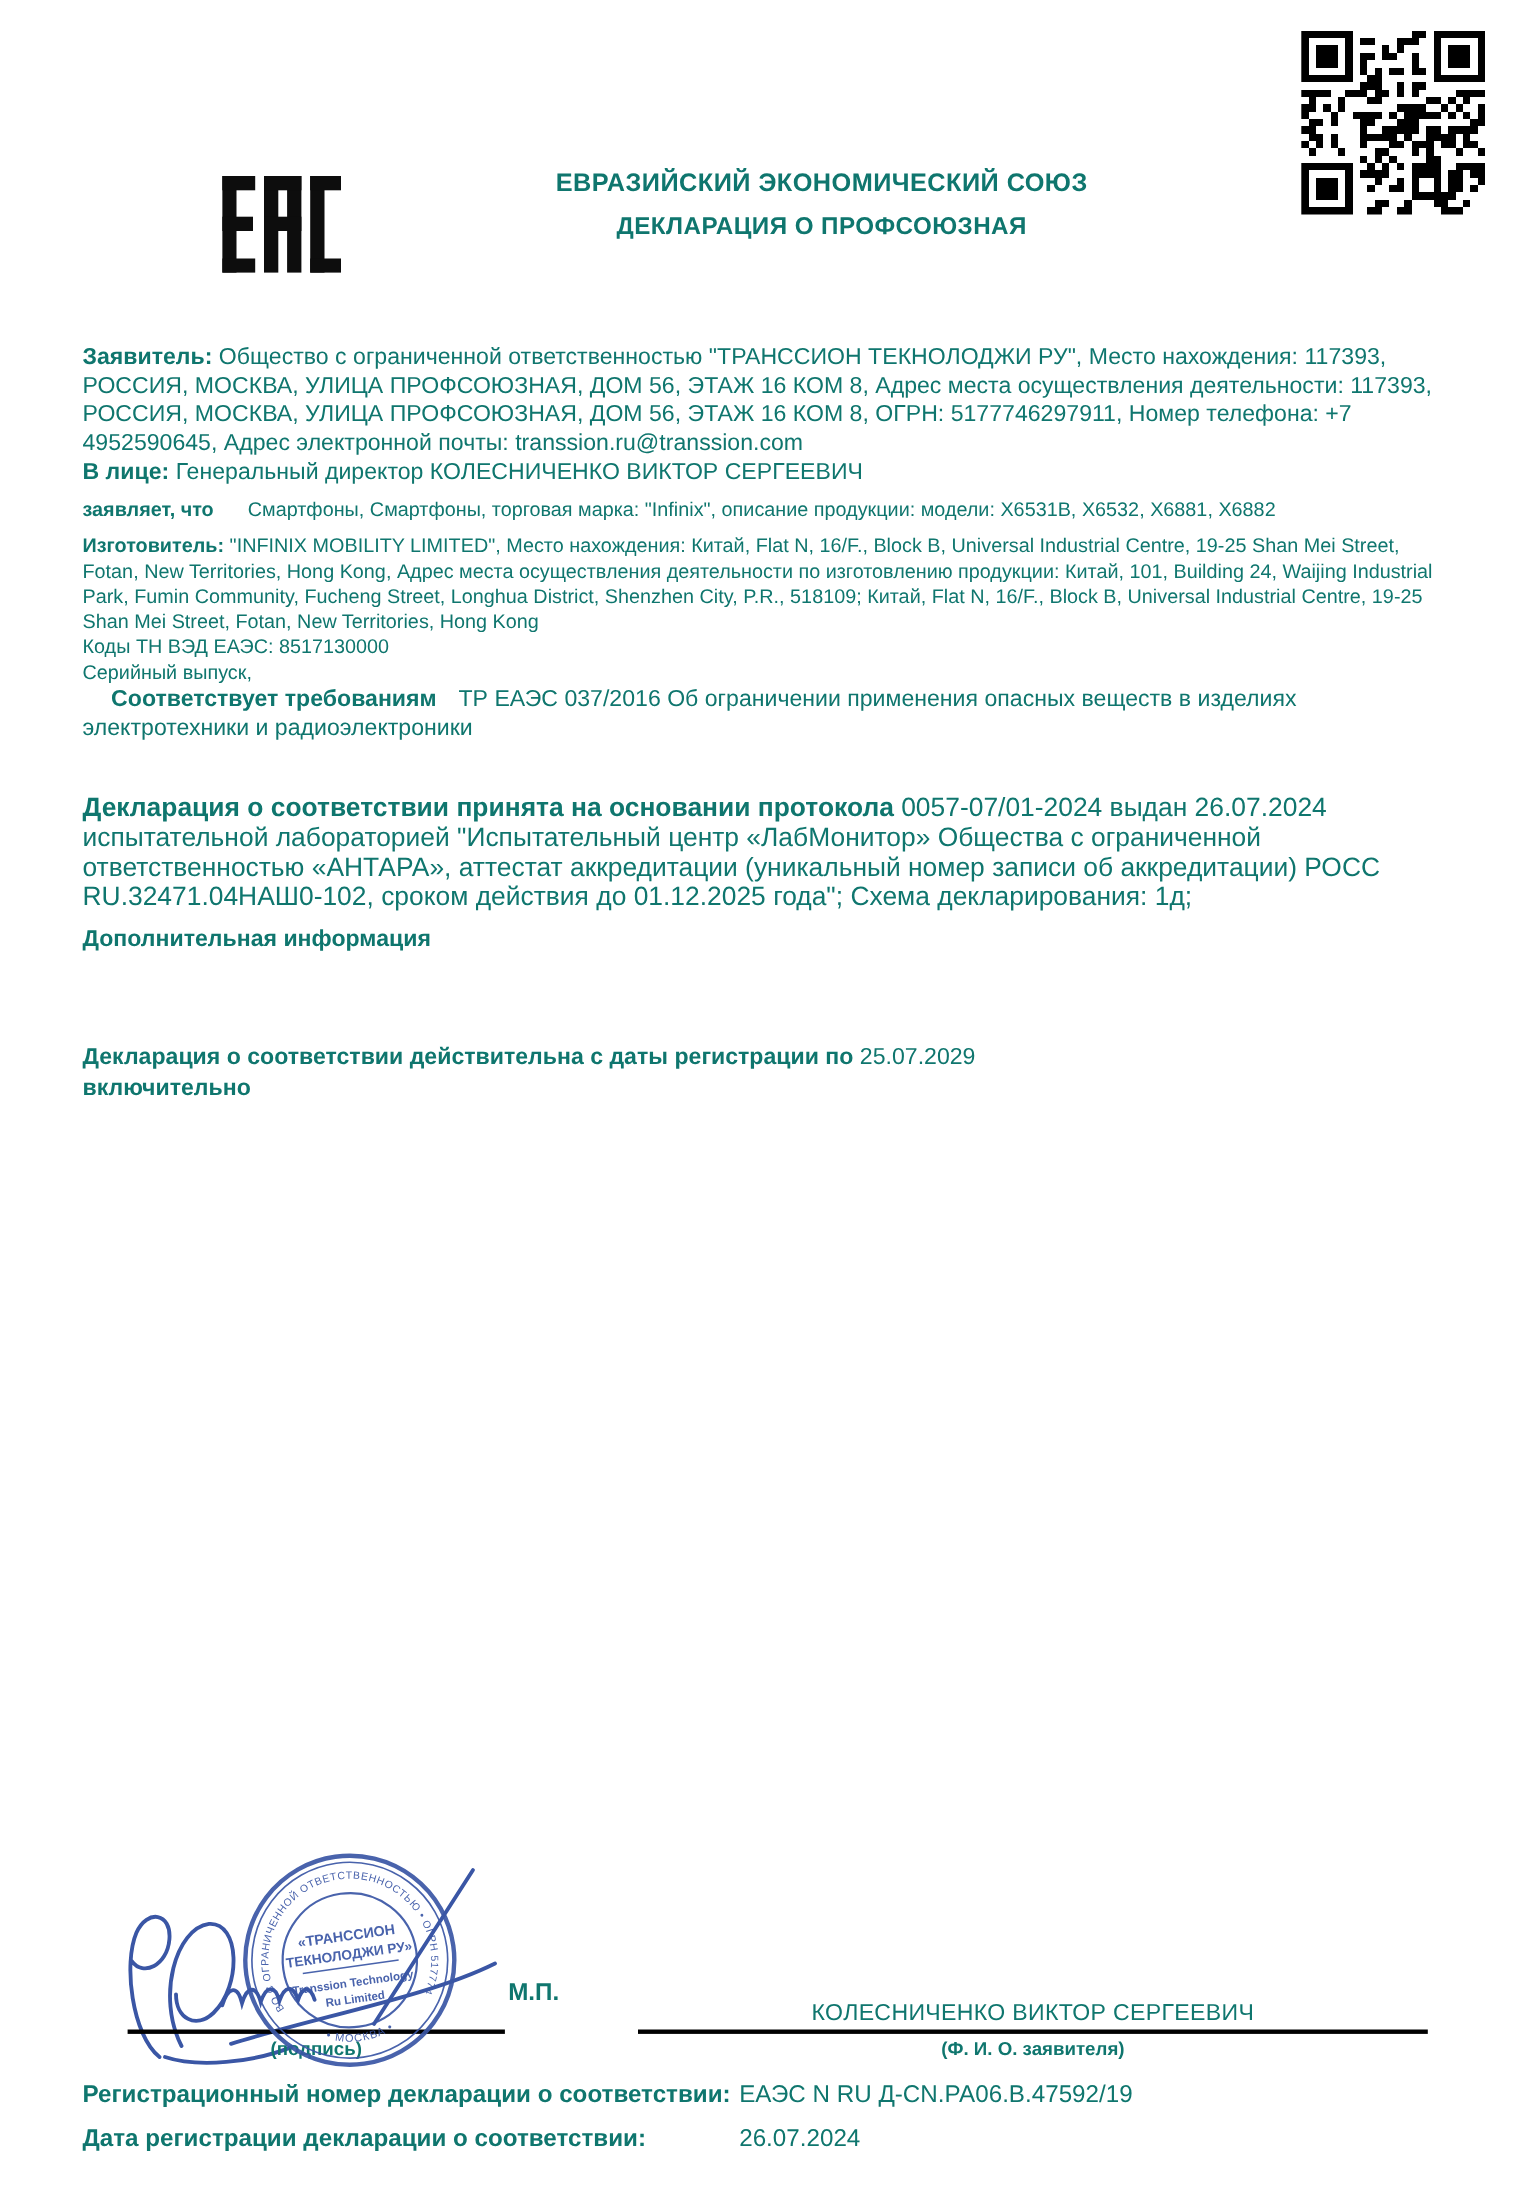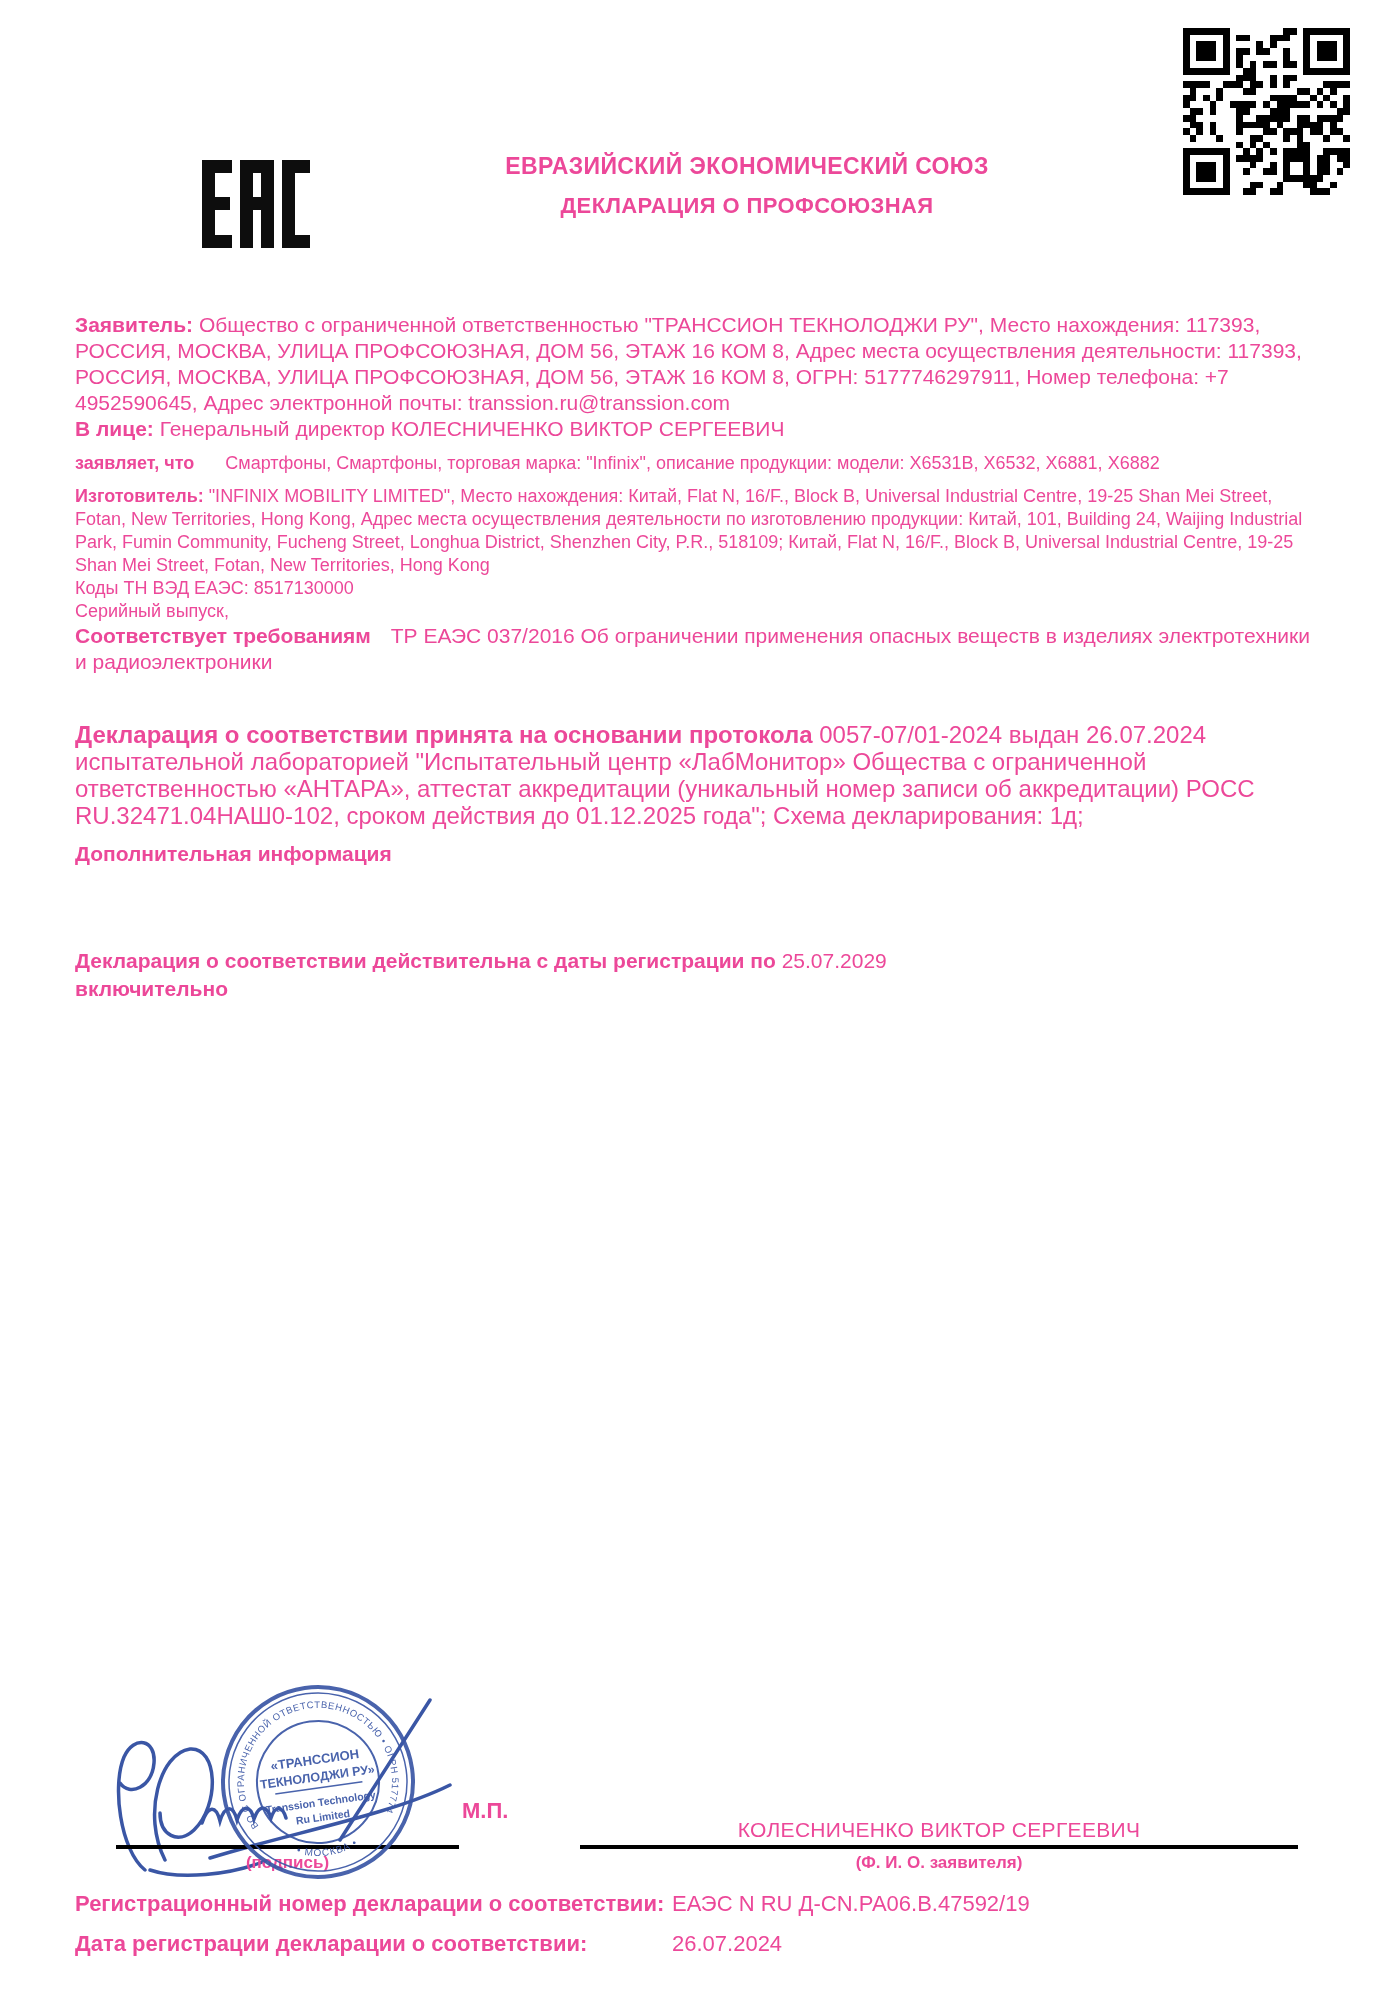--- a/index.html
+++ b/index.html
@@ -1,38 +1,38 @@
 <!DOCTYPE html>
 <html><head>
 <meta charset="utf-8">
 <style>
   html,body{margin:0;padding:0;background:#fff;}
   .page{
     position:relative;width:1384px;height:1992px;background:#ffffff;
-    font-family:"Liberation Sans",sans-serif;color:#ec4899;overflow:hidden;
+    font-family:"Liberation Sans",sans-serif;color:#0f766e;overflow:hidden;
   }
   
   .eac-logo{position:absolute;left:202px;top:160px;width:108px;height:88px;}
   .qr{position:absolute;left:1183px;top:28px;width:167px;height:167px;}
   
   .titles{position:absolute;left:110px;top:0;width:1274px;text-align:center;}
   .title-union{position:absolute;left:0;top:153px;width:100%;font-size:23px;font-weight:bold;letter-spacing:.4px;}
   .title-decl{position:absolute;left:0;top:193px;width:100%;font-size:22px;font-weight:bold;letter-spacing:.4px;}
   
   .content{position:absolute;left:75px;top:312px;width:1245px;}
   .content p{margin:0;}
   .t21{font-size:21px;line-height:26px;}
   .t18{font-size:18px;line-height:23px;}
   .t20{font-size:24px;line-height:27px;}
   .mt10{margin-top:10px !important;}
   .mt48{margin-top:46px !important;}
   .mt12{margin-top:12px !important;}
   .mt82{margin-top:80px !important;}
   .gap-wide{padding-right:26px;}
-  .gap-mid{padding-right:14px;}
+  .gap-mid{padding-right:14px;margin-left:26px;}
   b.lbl{font-weight:bold;}
   
   .mp{position:absolute;left:462px;top:1798px;font-size:22px;font-weight:bold;}
   .sig-line-left{position:absolute;left:116px;top:1845px;width:343px;height:4px;background:#000;}
   .sig-line-right{position:absolute;left:580px;top:1845px;width:718px;height:4px;background:#000;}
   .sig-caption{position:absolute;left:116px;top:1853px;width:343px;text-align:center;font-size:17px;font-weight:bold;}
   .fio-name{position:absolute;left:580px;top:1818px;width:718px;text-align:center;font-size:21px;letter-spacing:.3px;white-space:nowrap;}
   .fio-caption{position:absolute;left:580px;top:1853px;width:718px;text-align:center;font-size:17px;font-weight:bold;}
   .reg-row-label{position:absolute;left:75px;font-size:22px;font-weight:bold;}
   .reg-row-value{position:absolute;left:672px;font-size:22px;}

